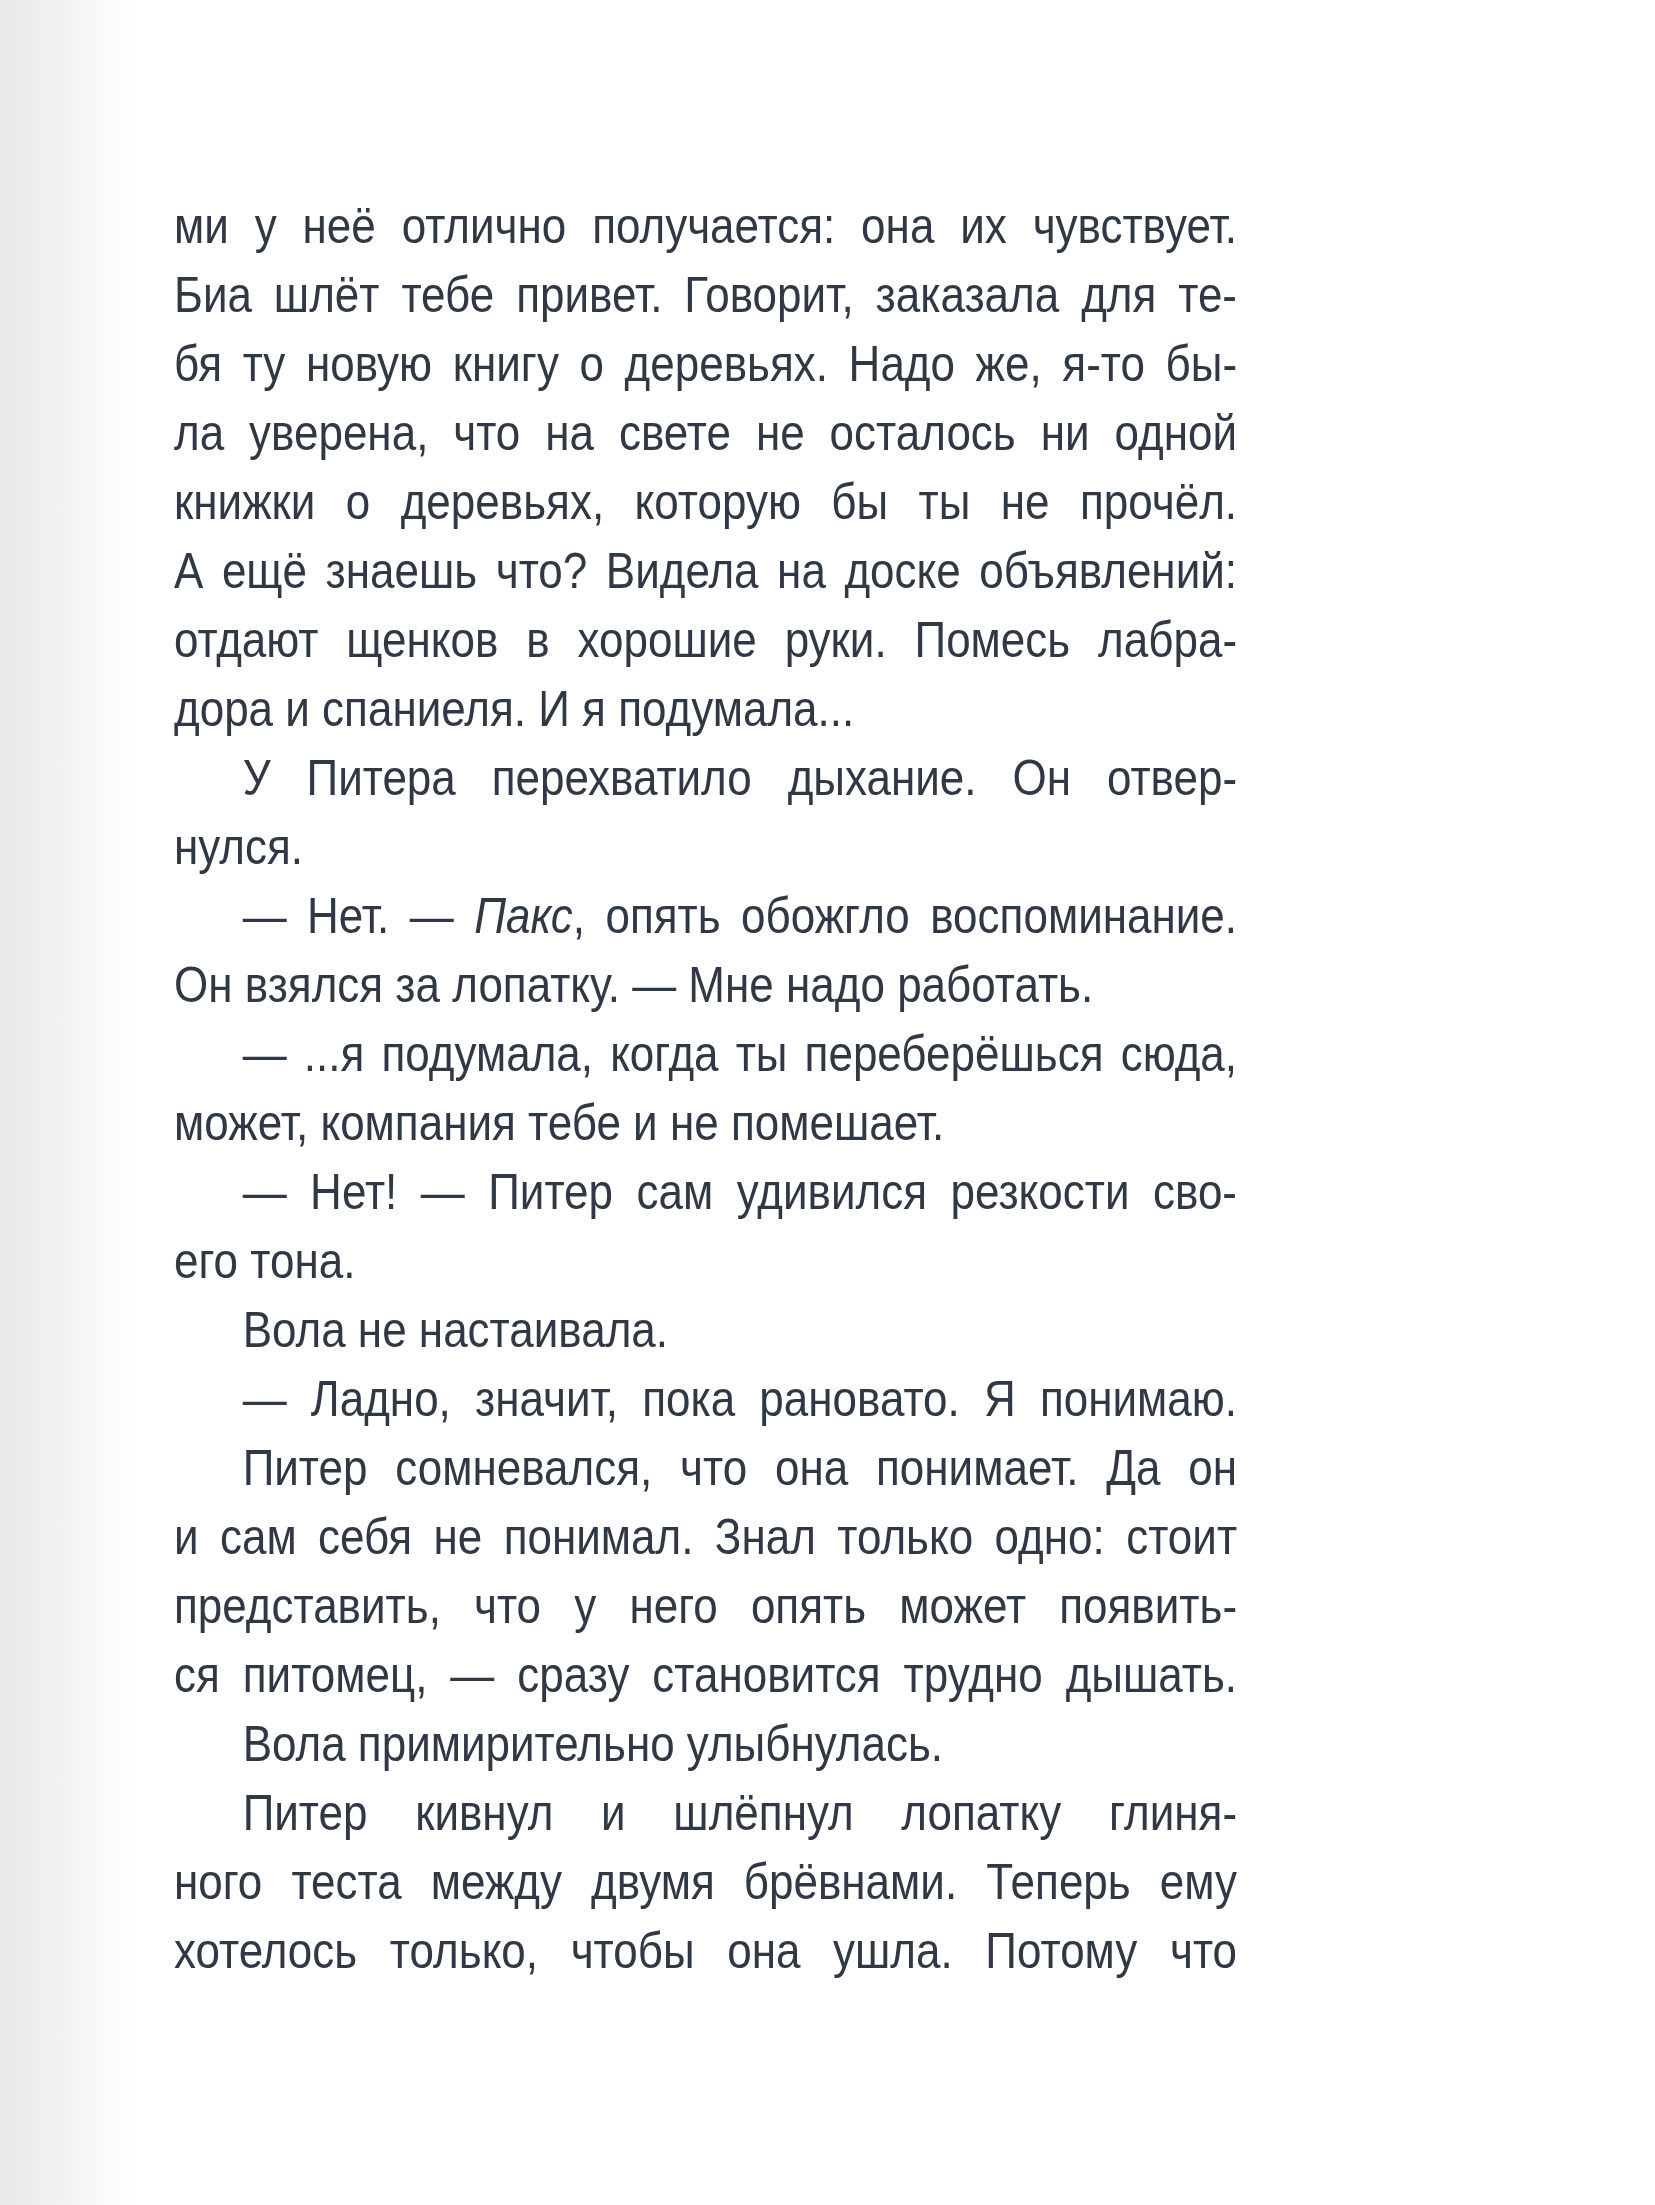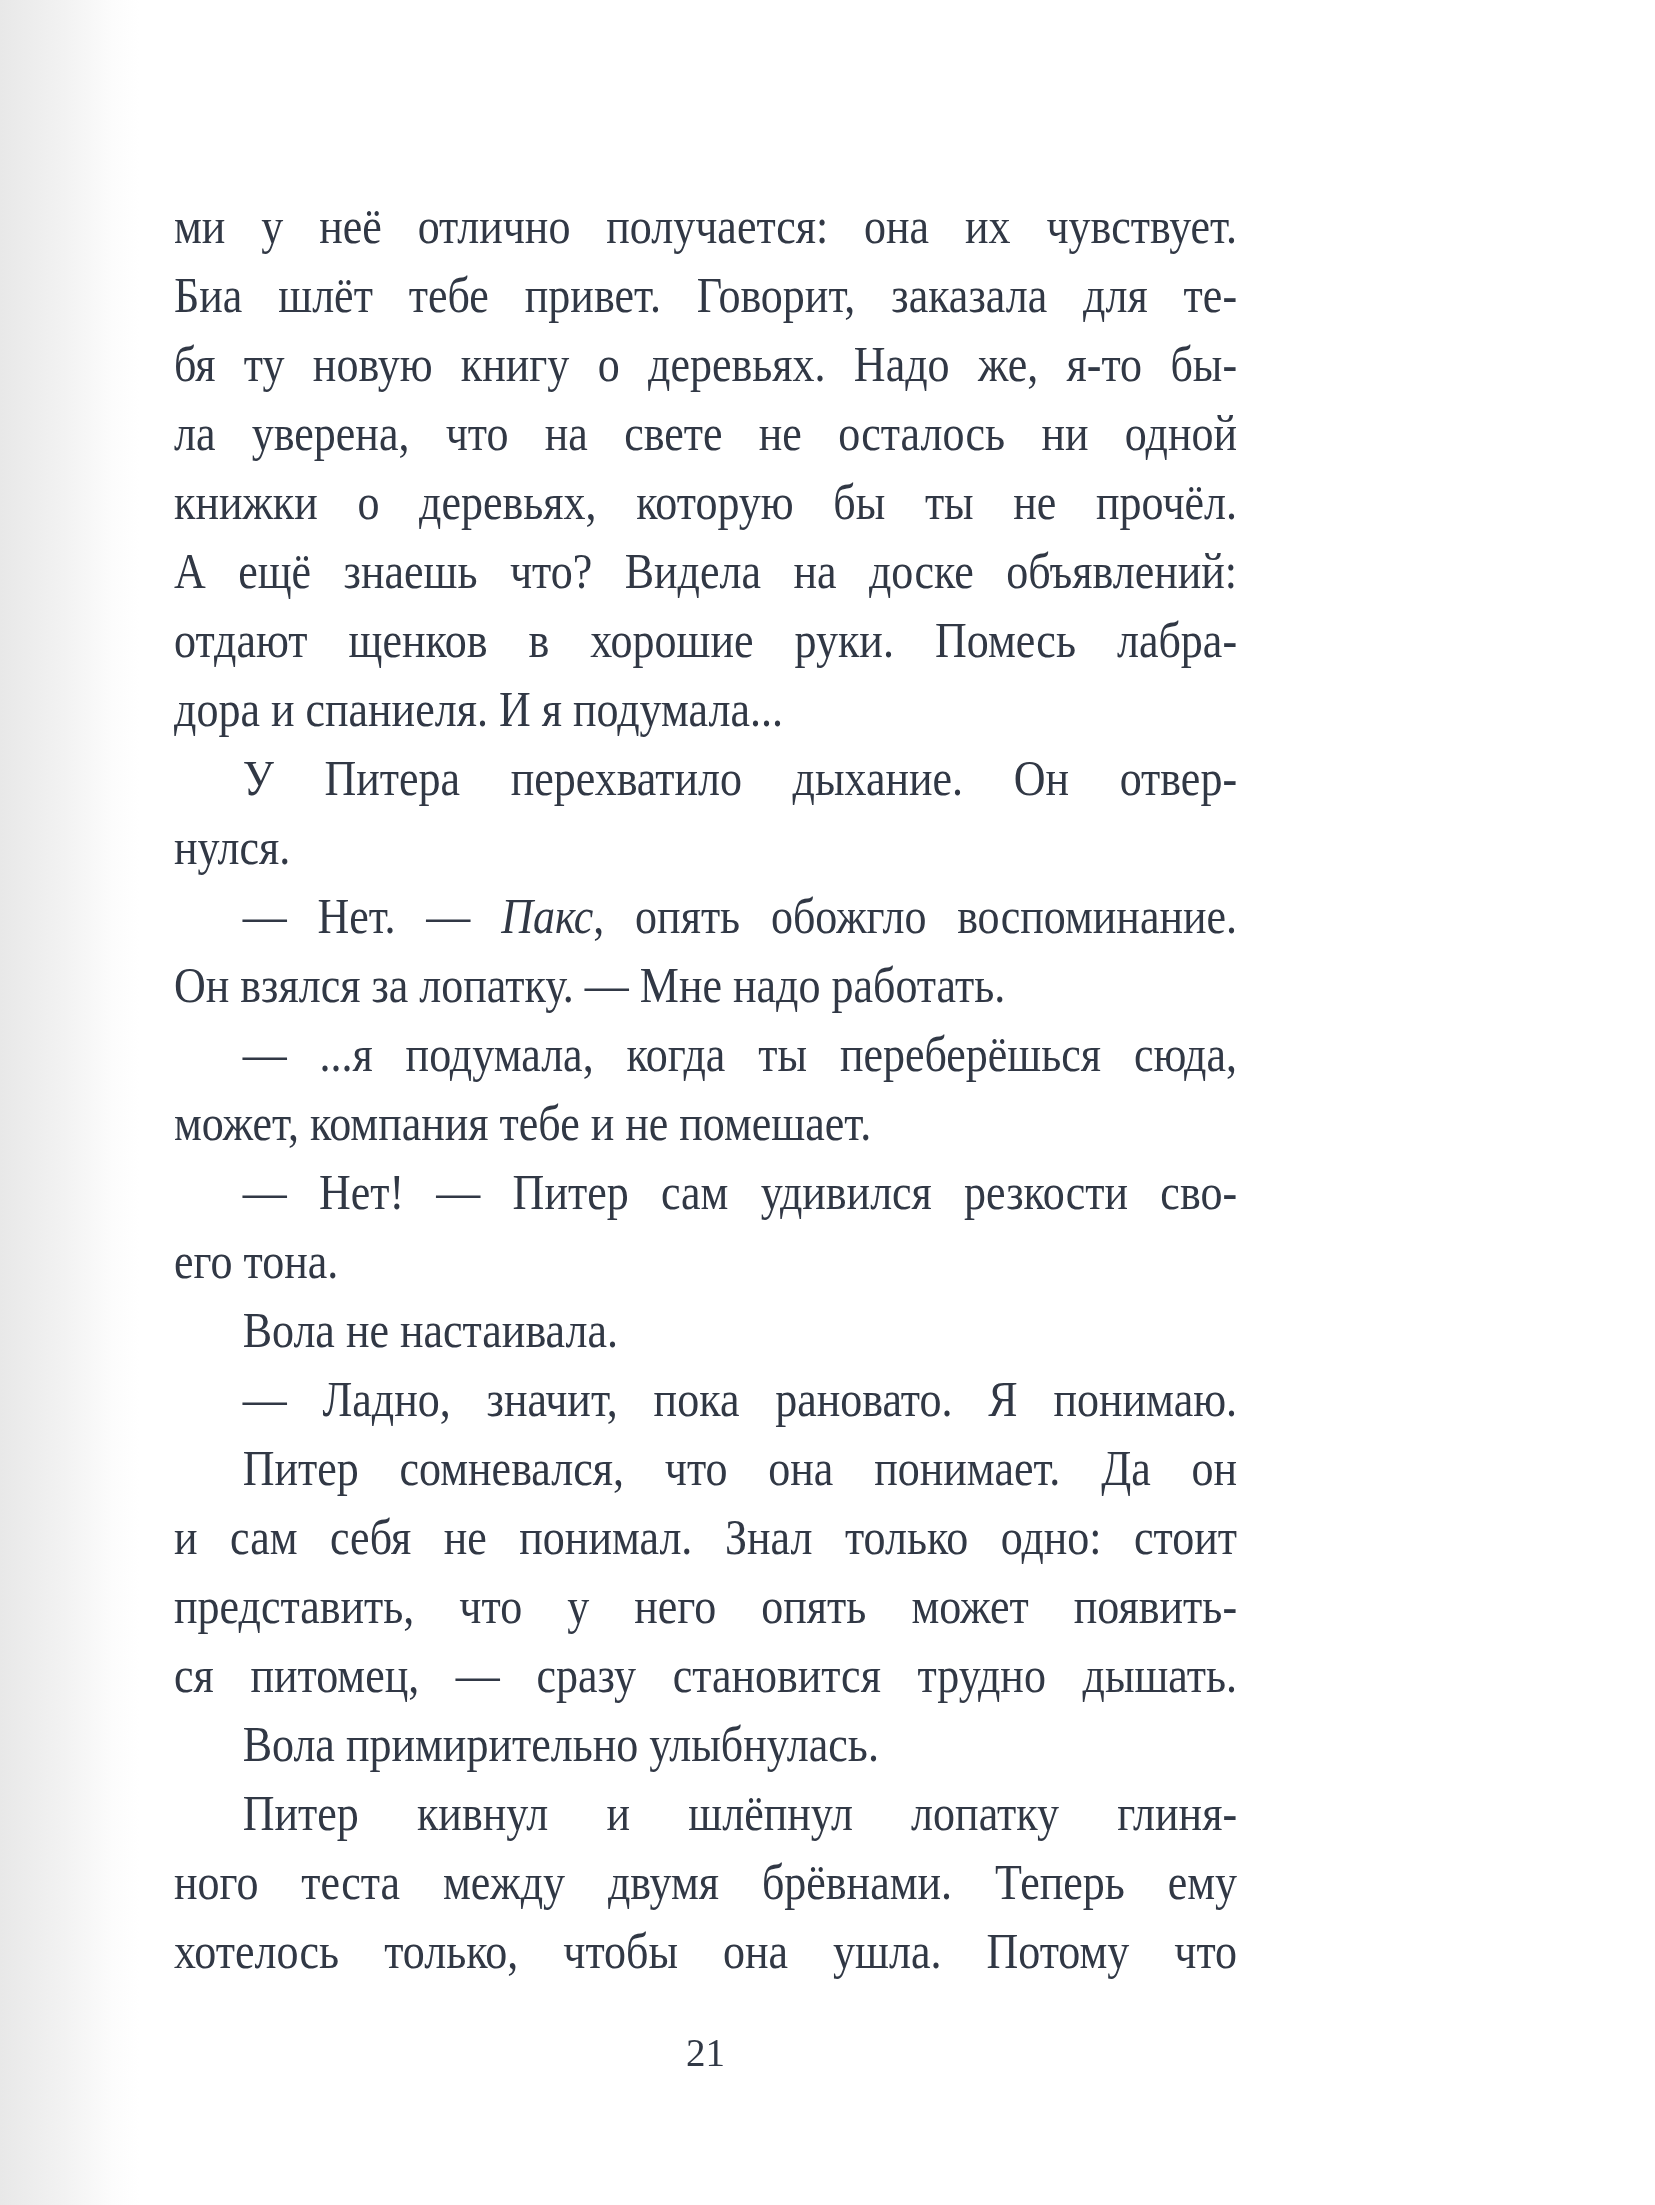--- a/index.html
+++ b/index.html
@@ -6,21 +6,21 @@
     margin: 0;
     padding: 0;
     background: #ffffff;
   }
   .page {
     position: relative;
     width: 1360px;
     height: 2206px;
     background: #ffffff;
     overflow: hidden;
-    font-family: Liberation Serif, serif;
+    font-family: Liberation Sans, sans-serif;
   }
   .spine-shadow {
     position: absolute;
     left: 0;
     top: 0;
     width: 140px;
     height: 100%;
     background: linear-gradient(90deg, #e8e8e8 0%, #f2f2f2 45%, #fcfcfc 80%, #ffffff 100%);
   }
   .text-block {
@@ -85,15 +85,14 @@
       <div class="line indent justify"><span>— Ладно, значит, пока рановато. Я понимаю.</span></div>
       <div class="line indent justify"><span>Питер сомневался, что она понимает. Да он</span></div>
       <div class="line justify"><span>и сам себя не понимал. Знал только одно: стоит</span></div>
       <div class="line justify"><span>представить, что у него опять может появить-</span></div>
       <div class="line justify"><span>ся питомец, — сразу становится трудно дышать.</span></div>
       <div class="line indent"><span>Вола примирительно улыбнулась.</span></div>
       <div class="line indent justify"><span>Питер кивнул и шлёпнул лопатку глиня-</span></div>
       <div class="line justify"><span>ного теста между двумя брёвнами. Теперь ему</span></div>
       <div class="line justify"><span>хотелось только, чтобы она ушла. Потому что</span></div>
     </div>
-  <div class="folio">21</div>
 </div>
 
 
 </body></html>

